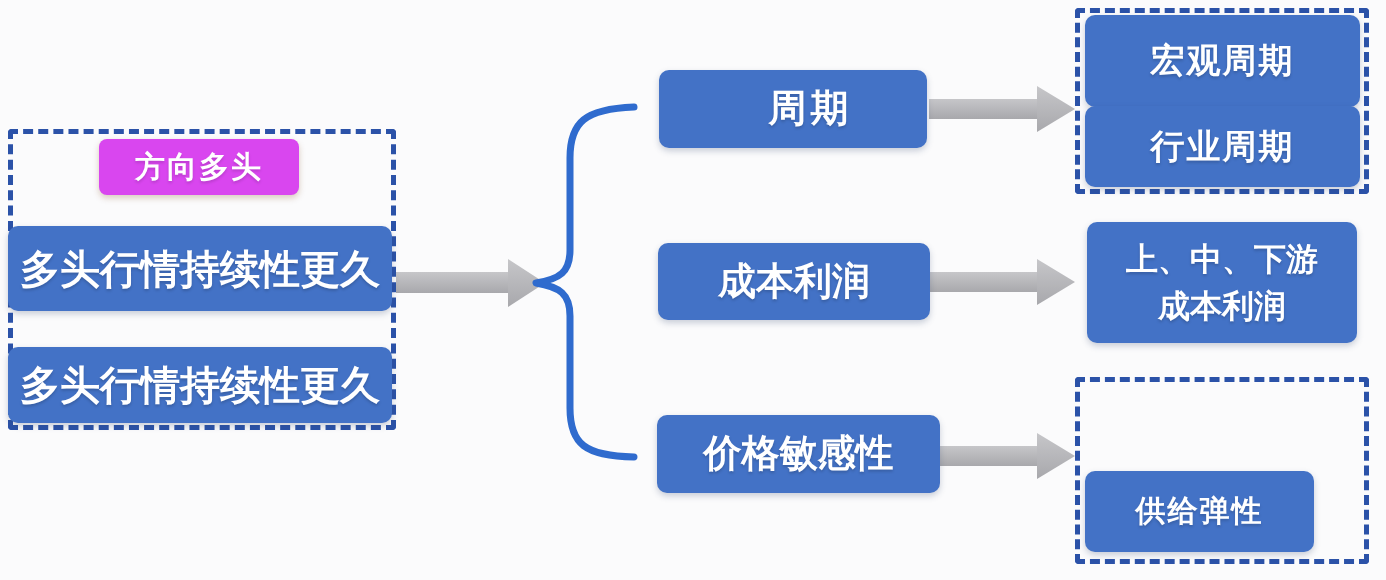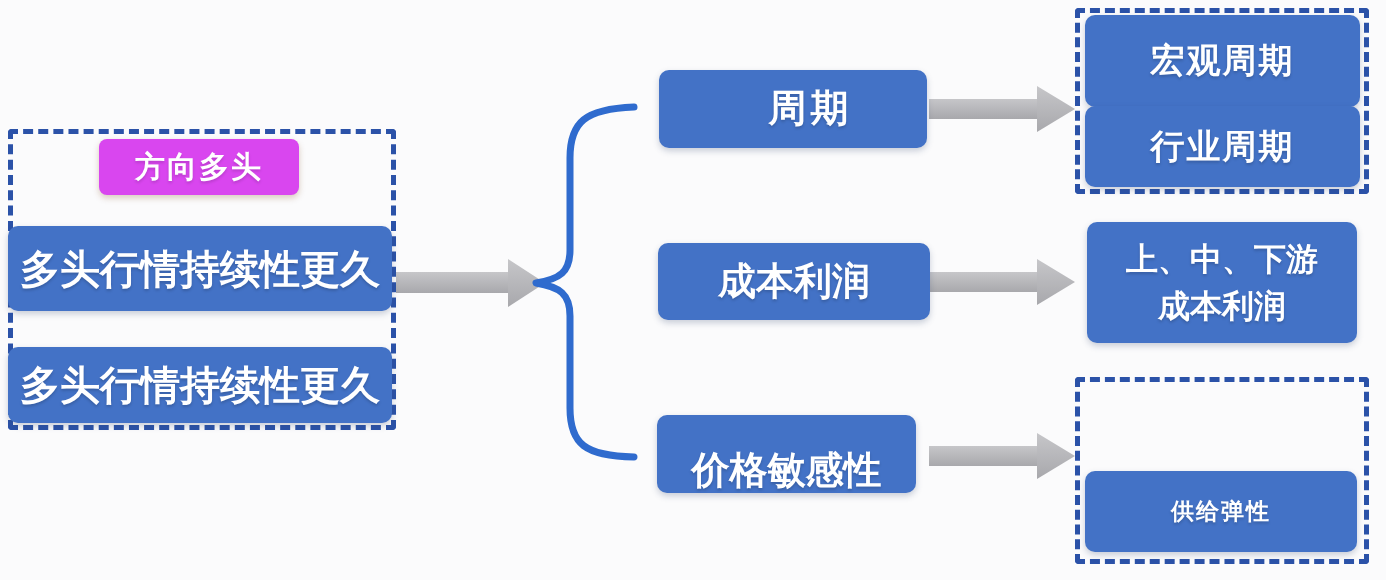--- a/index.html
+++ b/index.html
@@ -53,26 +53,26 @@
     justify-content: center;
     border-radius: 8px;
     box-shadow: 0 3px 6px rgba(120, 60, 10, 0.25);
     text-shadow: 0 2px 3px rgba(0, 0, 0, 0.15);
     letter-spacing: 2px;
   }
   .node-long-market { left: 8px;  top: 226px; width: 384px; height: 85px; font-size: 40px; }
   .node-liquidity   { left: 8px;  top: 347px; width: 384px; height: 76px; font-size: 40px; }
   .branch-cycle     { left: 659px; top: 70px;  width: 268px; height: 78px; font-size: 38px; letter-spacing: 4px; padding-left: 35px; }
   .branch-cost      { left: 658px; top: 243px; width: 272px; height: 77px; font-size: 38px; }
-  .branch-price     { left: 657px; top: 415px; width: 259px; height: 78px; font-size: 38px; align-items: flex-end; }
+  .branch-price     { left: 657px; top: 415px; width: 283px; height: 78px; font-size: 38px; }
   .node-macro       { left: 1085px; top: 15px;  width: 275px; height: 92px; font-size: 34px; letter-spacing: 2px; }
   .node-industry    { left: 1085px; top: 106px; width: 275px; height: 81px; font-size: 34px; letter-spacing: 2px; text-align: center; }
   .node-updown      { left: 1087px; top: 222px; width: 270px; height: 121px; font-size: 32px; flex-direction: column; line-height: 1.45; justify-content: center; }
   .node-demand      { left: 1085px; top: 386px; width: 275px; height: 81px; font-size: 34px; letter-spacing: 2px; }
-  .node-supply      { left: 1085px; top: 471px; width: 272px; height: 81px; font-size: 23px; letter-spacing: 2px; justify-content: center; }
+  .node-supply      { left: 1085px; top: 471px; width: 229px; height: 81px; font-size: 30px; letter-spacing: 2px; justify-content: center; }
 </style>
 </head>
 <body>
 
 <div class="canvas">
 
   <svg class="connector-layer" width="1386" height="580" viewBox="0 0 1386 580" xmlns="http://www.w3.org/2000/svg">
     <defs>
       <linearGradient id="arrowGray" x1="0" y1="0" x2="0" y2="1">
         <stop offset="0" stop-color="#c6c6c9"></stop>

